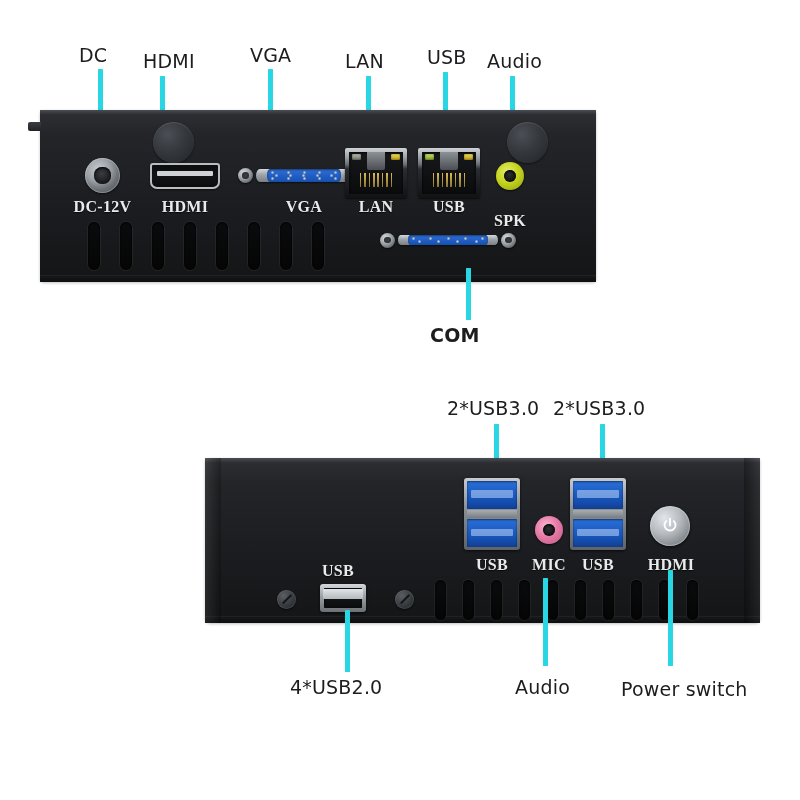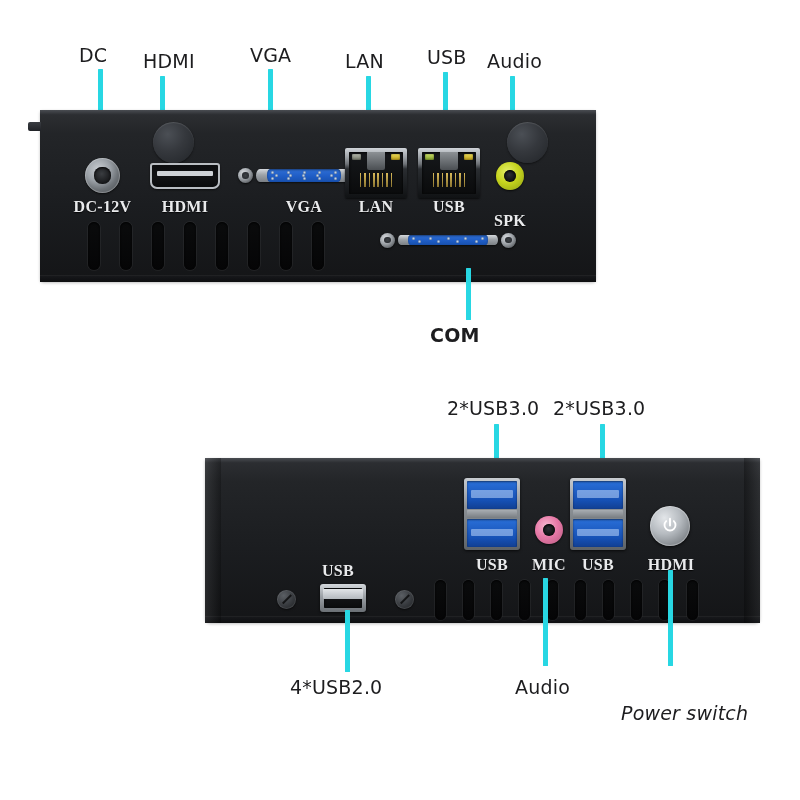--- a/index.html
+++ b/index.html
@@ -452,15 +452,15 @@
     <div class="vent" style="left:454px; top:122px; width:11px; height:40px;"></div>
     <div class="vent" style="left:482px; top:122px; width:11px; height:40px;"></div>
   </div>
 
   <div class="leader" style="left:345px; top:610px; width:5px; height:62px;"></div>
   <div class="leader" style="left:543px; top:578px; width:5px; height:88px;"></div>
   <div class="leader" style="left:668px; top:570px; width:5px; height:96px;"></div>
 
   <div class="callout" style="left:290px; top:676px;">4*USB2.0</div>
   <div class="callout" style="left:515px; top:676px;">Audio</div>
-  <div class="callout" style="left:621px; top:702px;font-style:italic;">Power switch</div>
+  <div class="callout" style="left:621px; top:678px;">Power switch</div>
 
 </div>
 
 </body></html>

